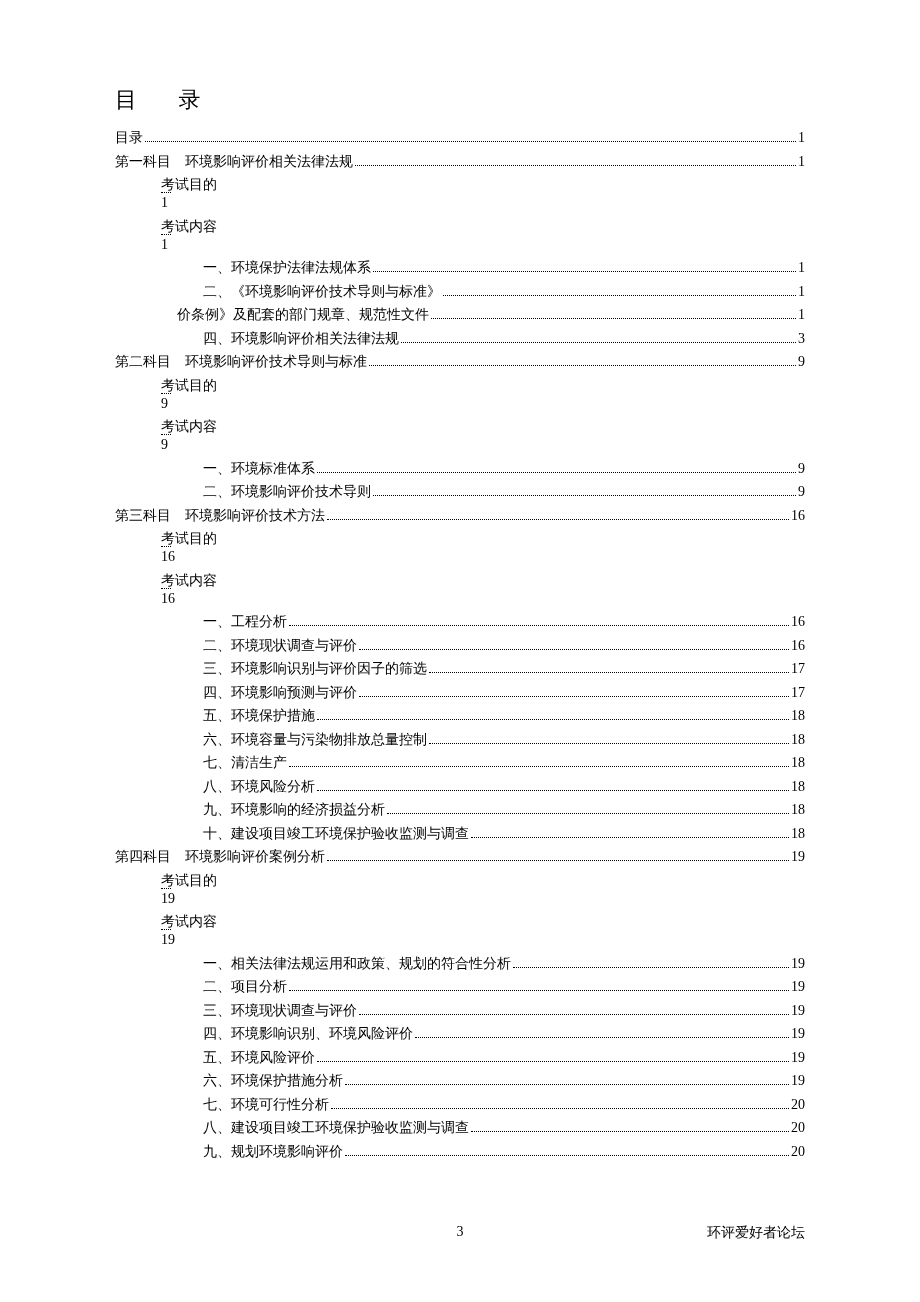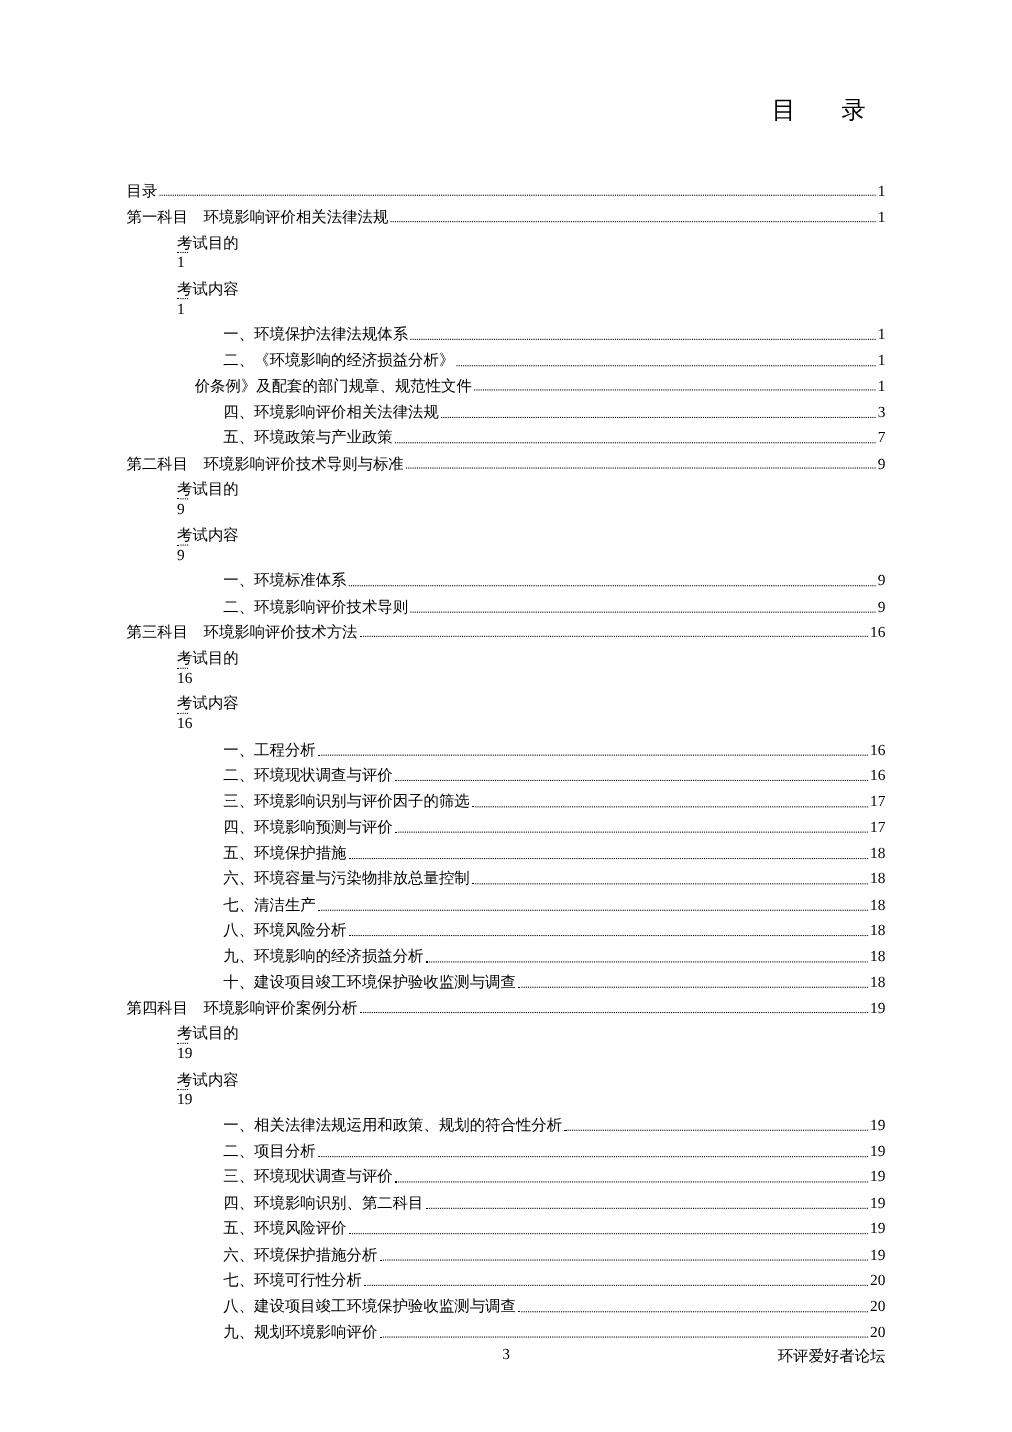--- a/index.html
+++ b/index.html
@@ -9,25 +9,25 @@
   }
   body {
     width: 920px;
     height: 1302px;
     background: #ffffff;
     font-family: "SimSun", "宋体", serif;
     position: relative;
     padding: 85px 115px 60px 115px;
   }
   .title {
-    text-align: right;
+    text-align: left;
     font-size: 22px;
     letter-spacing: 18px;
     font-weight: normal;
-    margin-bottom: 53px;
+    margin-bottom: 16px;
   }
   .toc {
     font-size: 14px;
     line-height: 1.0;
   }
   .toc-row {
     display: flex;
     align-items: baseline;
     white-space: nowrap;
     margin-bottom: 9.5px;
@@ -39,21 +39,21 @@
     flex: 1;
     border-bottom: 1.5px dotted #000;
     margin: 0 2px 3px 2px;
     min-width: 10px;
   }
   .pg {
     flex-shrink: 0;
   }
   .indent-0 { padding-left: 0px; text-align: center; }
   .indent-1 { padding-left: 44px; flex-direction: column; }
-  .indent-2 { padding-left: 88px; align-items: flex-end; }
+  .indent-2 { padding-left: 88px; }
   .indent-2b { padding-left: 62px; justify-content: space-between; }
   .footer {
     position: absolute;
     bottom: 60px;
     left: 115px;
     right: 115px;
     display: flex;
     justify-content: space-between;
     font-size: 14px;
   }
@@ -91,39 +91,34 @@
       <span class="toc-label">考试内容</span>
       <span class="dots"></span>
       <span class="pg">1</span>
     </div>
     <div class="toc-row indent-2">
       <span class="toc-label">一、环境保护法律法规体系</span>
       <span class="dots"></span>
       <span class="pg">1</span>
     </div>
     <div class="toc-row indent-2">
-      <span class="toc-label">二、《环境影响的经济损益分析》</span>
+      <span class="toc-label">二、《环境影响评价技术导则与标准》</span>
       <span class="dots"></span>
       <span class="pg">1</span>
     </div>
     <div class="toc-row indent-2b">
       <span class="toc-label">价条例》及配套的部门规章、规范性文件</span>
       <span class="dots"></span>
       <span class="pg">1</span>
     </div>
     <div class="toc-row indent-2">
       <span class="toc-label">四、环境影响评价相关法律法规</span>
       <span class="dots"></span>
       <span class="pg">3</span>
     </div>
-    <div class="toc-row indent-2">
-      <span class="toc-label">五、环境政策与产业政策</span>
-      <span class="dots"></span>
-      <span class="pg">7</span>
-    </div>
     <div class="toc-row indent-0">
       <span class="toc-label">第二科目　环境影响评价技术导则与标准</span>
       <span class="dots"></span>
       <span class="pg">9</span>
     </div>
     <div class="toc-row indent-1">
       <span class="toc-label">考试目的</span>
       <span class="dots"></span>
       <span class="pg">9</span>
     </div>
@@ -231,21 +226,21 @@
       <span class="toc-label">二、项目分析</span>
       <span class="dots"></span>
       <span class="pg">19</span>
     </div>
     <div class="toc-row indent-2">
       <span class="toc-label">三、环境现状调查与评价</span>
       <span class="dots"></span>
       <span class="pg">19</span>
     </div>
     <div class="toc-row indent-2">
-      <span class="toc-label">四、环境影响识别、第二科目</span>
+      <span class="toc-label">四、环境影响识别、环境风险评价</span>
       <span class="dots"></span>
       <span class="pg">19</span>
     </div>
     <div class="toc-row indent-2">
       <span class="toc-label">五、环境风险评价</span>
       <span class="dots"></span>
       <span class="pg">19</span>
     </div>
     <div class="toc-row indent-2">
       <span class="toc-label">六、环境保护措施分析</span>

